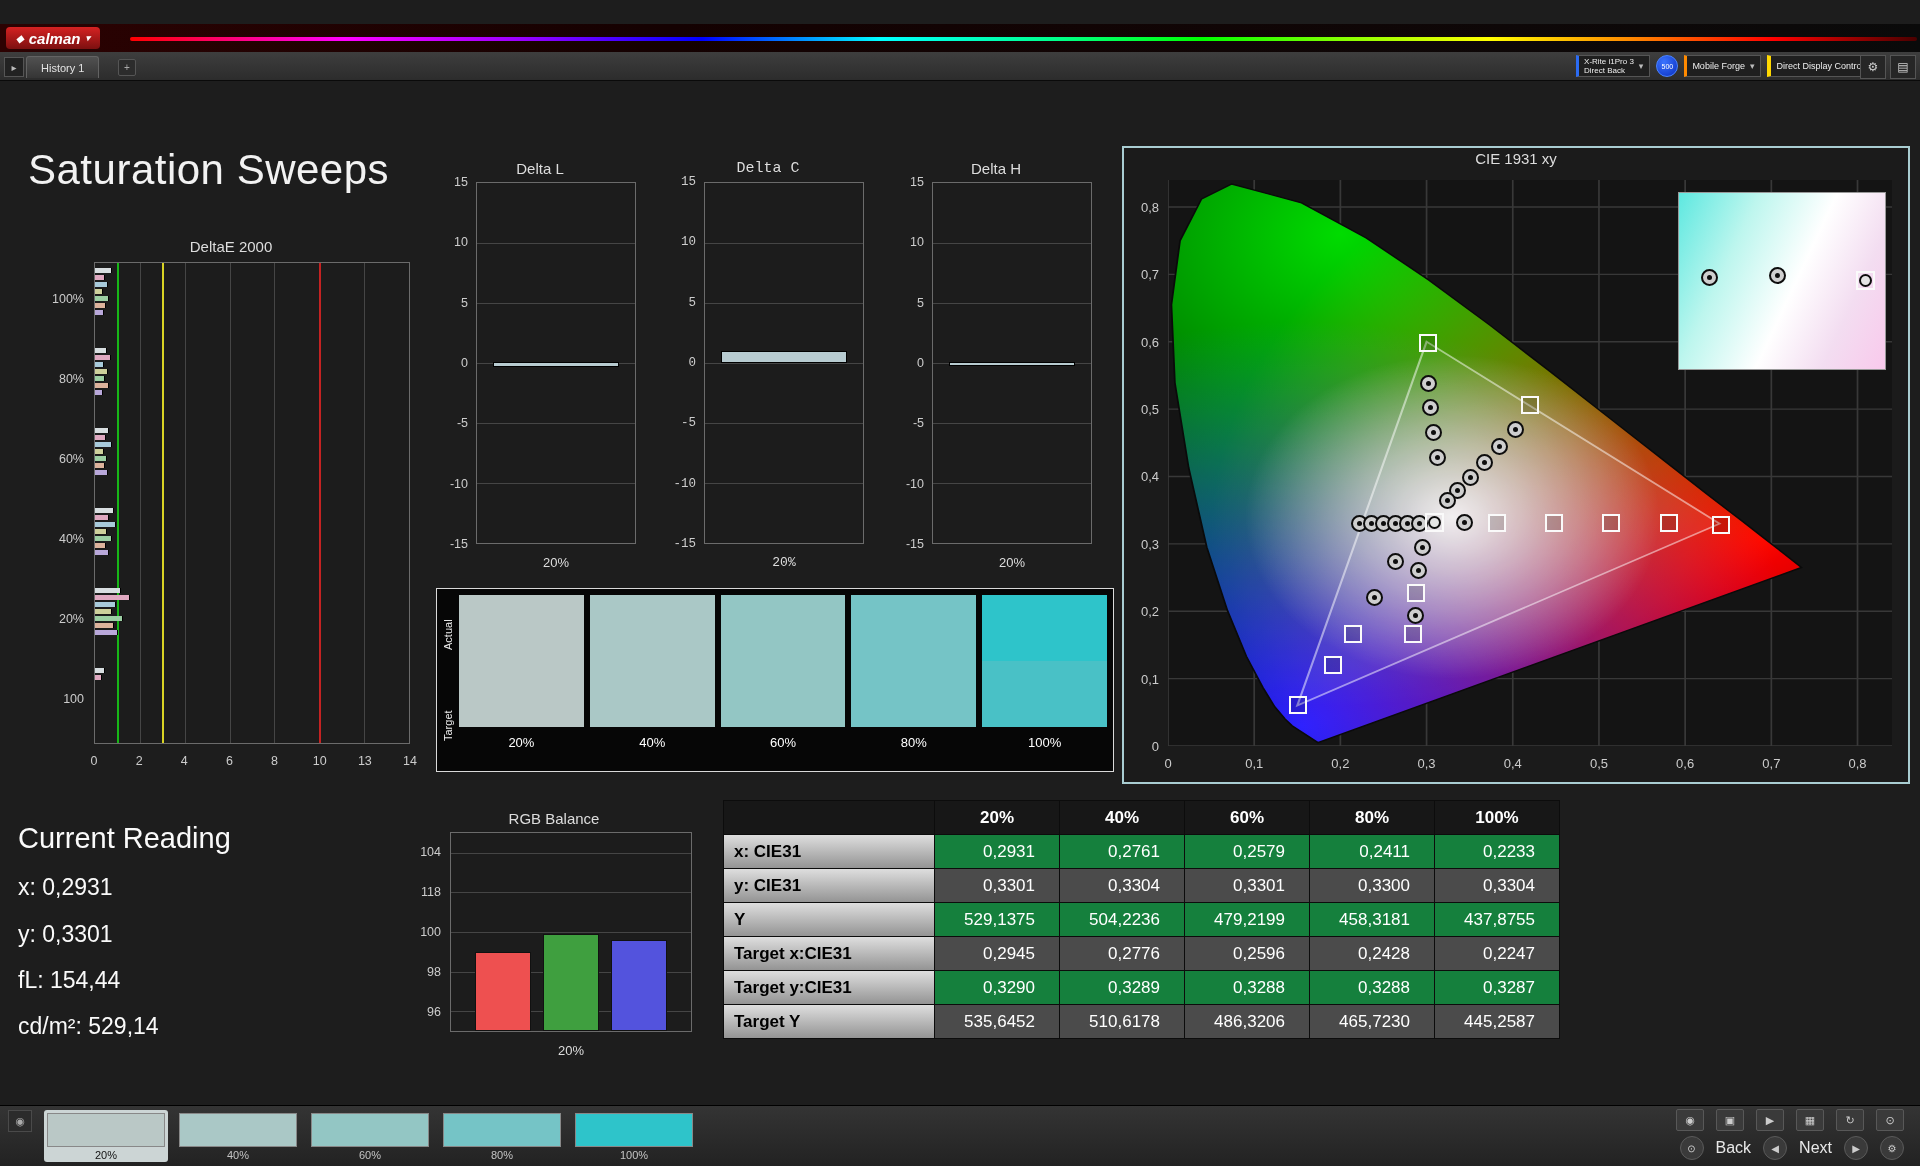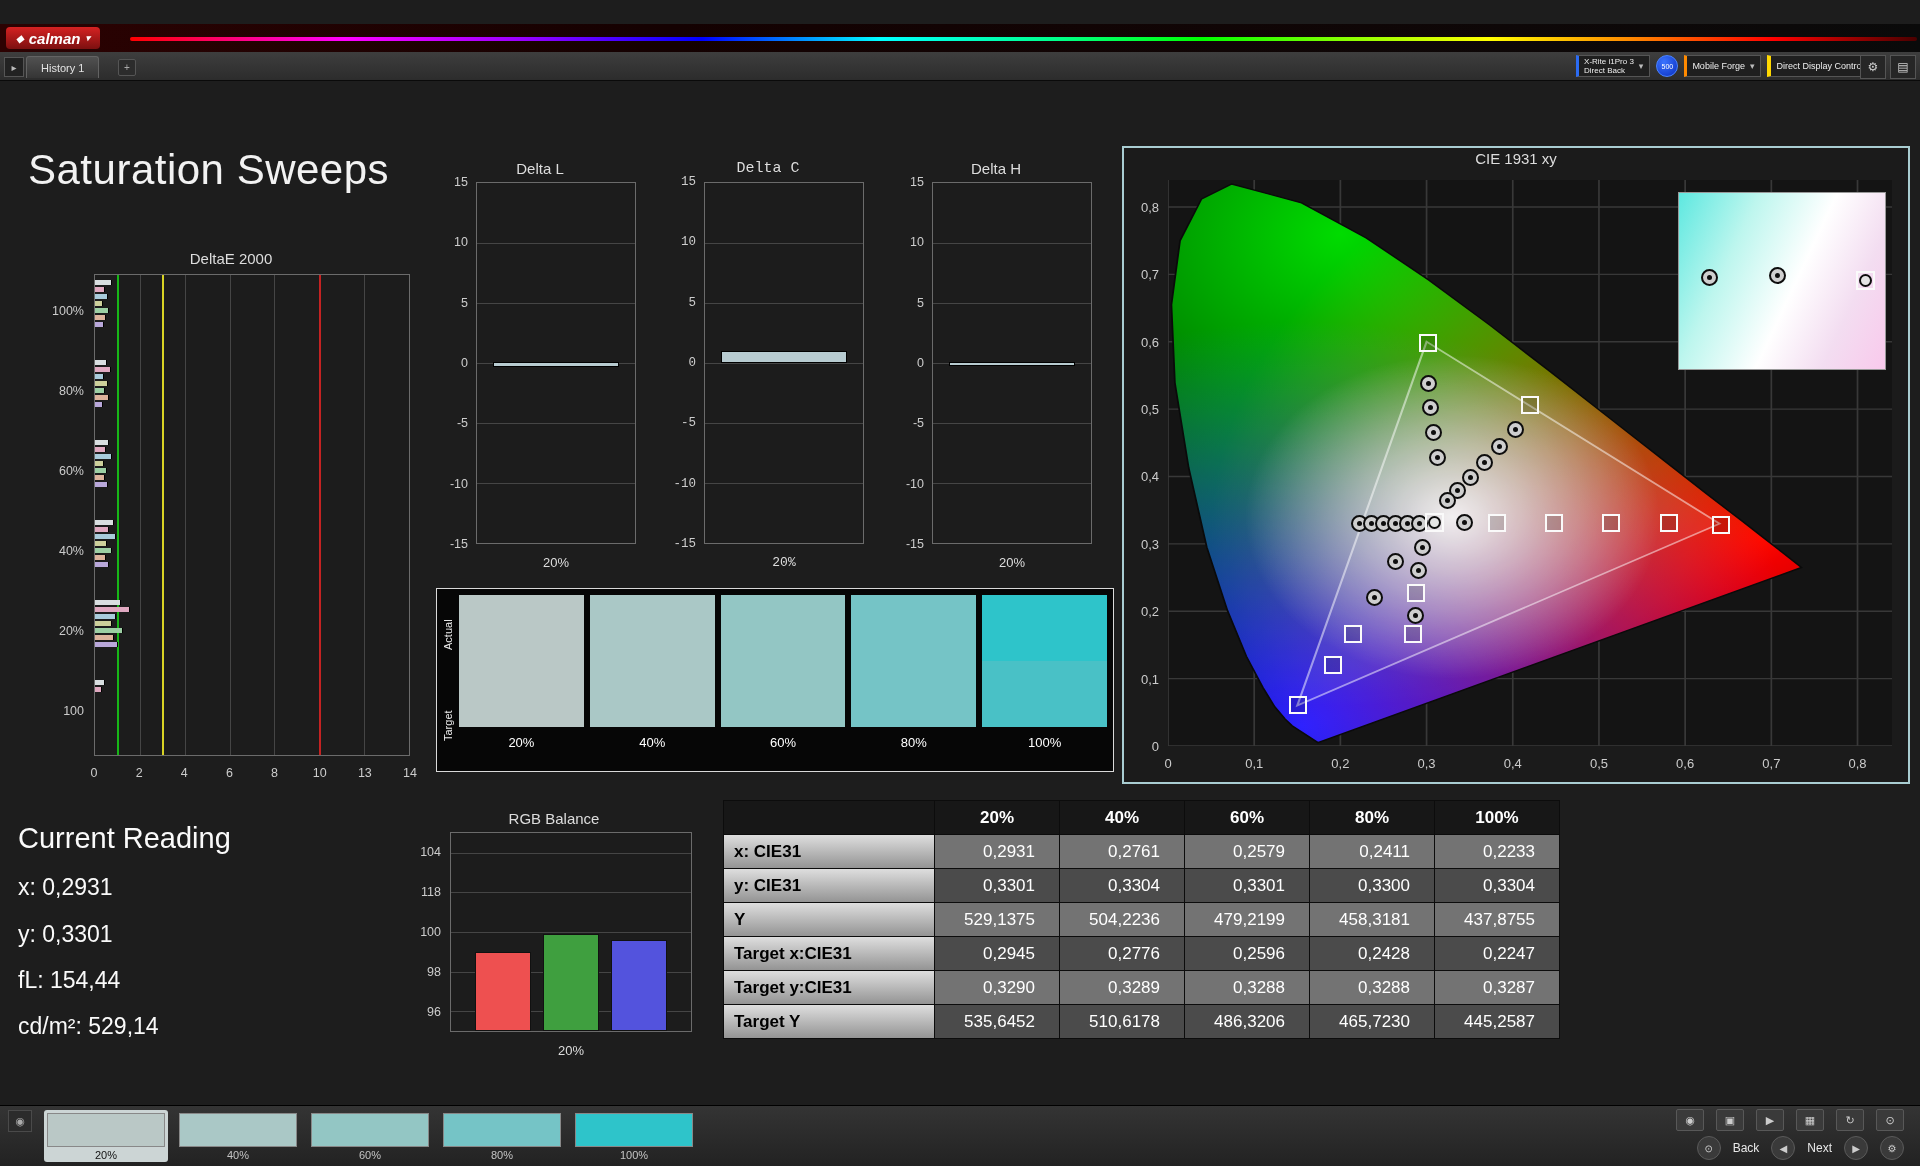--- a/index.html
+++ b/index.html
@@ -36,21 +36,21 @@
   #page-title{position:absolute;left:28px;top:146px;font-size:42px;color:#f2f2f2;letter-spacing:.5px;}
 
   
   .chart-title{position:absolute;top:2px;left:0;right:0;text-align:center;color:#ddd;font-size:15px;}
   .plot{position:absolute;border:1px solid #6b6b6b;background:#1c1c1c;overflow:hidden;}
   .vline{position:absolute;top:0;bottom:0;width:1px;background:#454545;}
   .hline{position:absolute;left:0;right:0;height:1px;background:#454545;}
   .tick-lab{position:absolute;color:#ccc;font-size:12.5px;}
 
   
-  #deltae-chart{position:absolute;left:46px;top:248px;width:370px;height:540px;}
+  #deltae-chart{position:absolute;left:46px;top:236px;width:370px;height:540px;}
   #de-plot{left:48px;top:26px;right:6px;bottom:32px;}
   #de-ylabels{position:absolute;left:0;width:44px;top:26px;bottom:32px;}
   #de-ylabels .tick-lab{right:6px;text-align:right;}
   #de-xlabels{position:absolute;left:48px;right:6px;bottom:6px;height:16px;}
   #de-xlabels .tick-lab{transform:translateX(-50%);}
   .de-bar{position:absolute;height:5px;border-right:1px solid #000;}
   .ref-line{position:absolute;top:0;bottom:0;width:2px;}
 
   
   .sm-chart{position:absolute;top:158px;width:200px;height:420px;}
@@ -96,36 +96,36 @@
   #rgb-ylabels{position:absolute;left:0;width:38px;top:24px;bottom:32px;}
   #rgb-ylabels .tick-lab{right:5px;text-align:right;transform:translateY(-50%);}
   #rgb-xlabel{position:absolute;bottom:6px;left:42px;right:8px;text-align:center;color:#ddd;font-size:13px;}
   .rgb-bar{position:absolute;bottom:0;width:56px;border:1px solid #111;box-sizing:border-box;}
 
   
   #table{position:absolute;left:723px;top:800px;display:grid;grid-template-columns:210px repeat(5,124px);grid-auto-rows:33px;gap:1px;background:#0c0c0c;padding:1px;}
   .th{background:#171717;color:#fff;font-weight:bold;font-size:17px;display:flex;align-items:center;justify-content:center;}
   .tl{background:linear-gradient(#dedede,#949494);color:#000;font-weight:bold;font-size:17px;display:flex;align-items:center;padding-left:10px;}
   .tv{color:#fff;font-size:17px;display:flex;align-items:center;justify-content:flex-end;padding-right:24px;}
-  .row-a{background:#737373;}
+  .row-a{background:#15803d;}
   .row-b{background:#4b4b4b;}
 
   
   #bottombar{position:absolute;left:0;top:1105px;width:100%;height:61px;background:linear-gradient(#343434,#222);border-top:1px solid #000;}
   #bb-eye{position:absolute;left:8px;top:4px;width:22px;height:20px;background:#2b2b2b;border:1px solid #4a4a4a;color:#aaa;font-size:11px;display:flex;align-items:center;justify-content:center;}
   #thumbs{position:absolute;left:44px;top:4px;display:flex;gap:8px;}
   .thumb{width:118px;padding:3px 3px 1px;border-radius:3px;}
   .thumb.selected{background:#ccd5d5;}
   .thumb-sw{height:32px;border:1px solid #888;}
   .thumb-label{font-size:11px;text-align:center;color:#c4c4c4;margin-top:2px;}
   .thumb.selected .thumb-label{color:#111;}
   #icon-row{position:absolute;right:16px;top:3px;display:flex;gap:12px;}
   .mini-btn{width:26px;height:20px;background:#3a3a3a;border:1px solid #585858;border-radius:2px;color:#ccc;font-size:11px;display:flex;align-items:center;justify-content:center;}
   #nav-row{position:absolute;right:16px;top:28px;display:flex;gap:12px;align-items:center;height:28px;}
-  .nav-label{color:#e8e8e8;font-size:12px;}
+  .nav-label{color:#e8e8e8;font-size:16px;}
   .round-btn{width:22px;height:22px;border-radius:50%;background:#3a3a3a;border:1px solid #5a5a5a;color:#ccc;font-size:10px;display:flex;align-items:center;justify-content:center;}
 </style>
 </head>
 <body>
 
 <div id="app">
 
 
   <div id="brandbar">
     <div id="logo">

